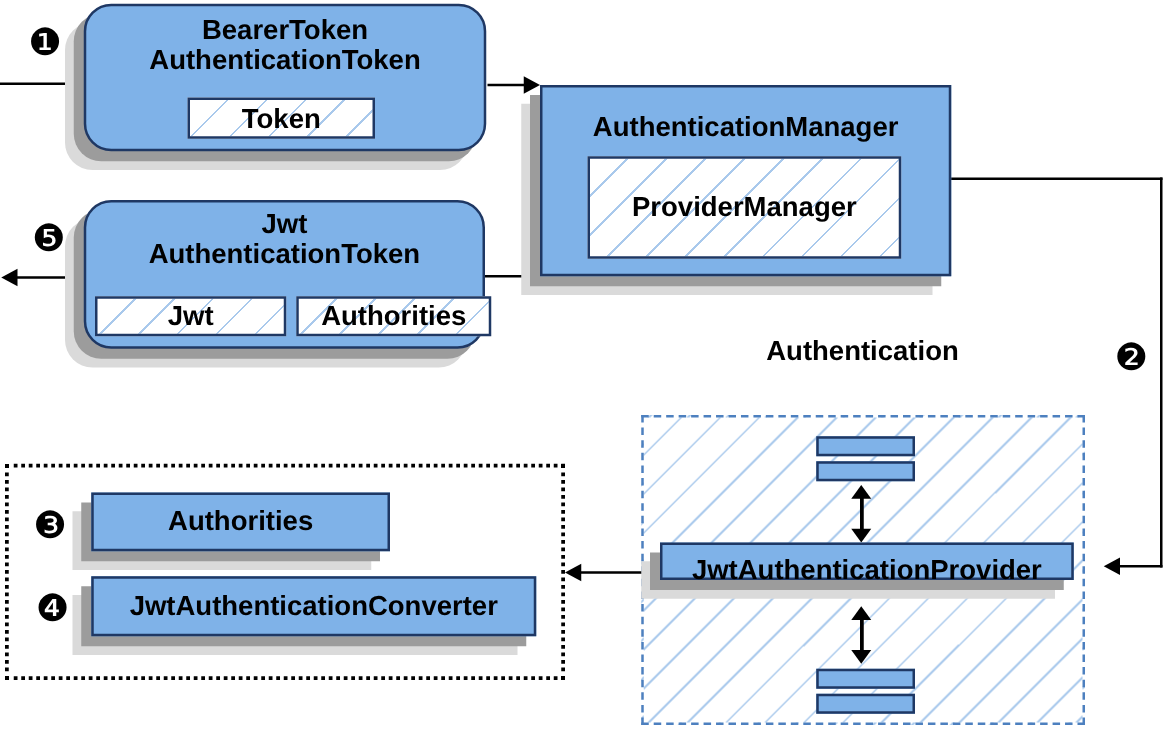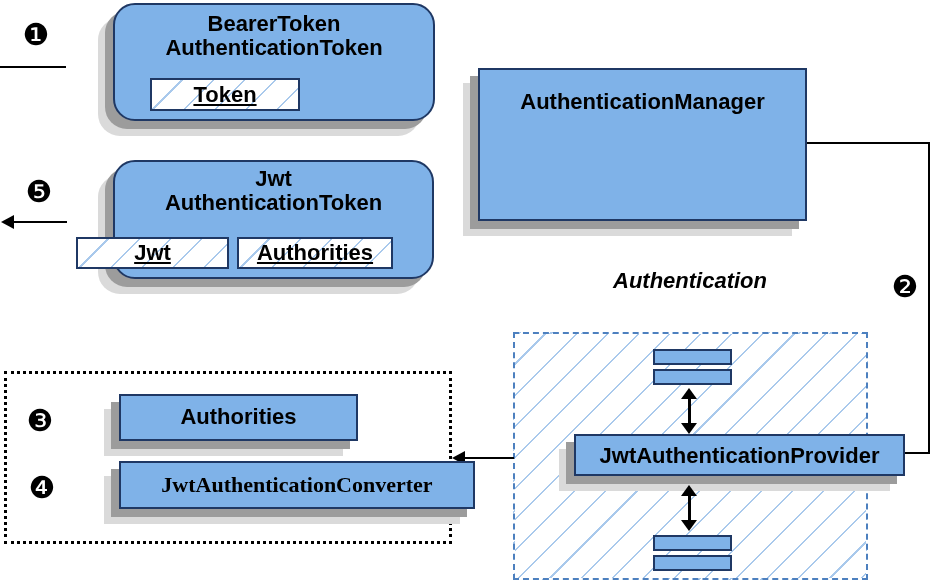--- a/index.html
+++ b/index.html
@@ -14,38 +14,37 @@
   .tri-r{position:absolute;width:0;height:0;border-top:7px solid transparent;border-bottom:7px solid transparent;border-left:13px solid #000;}
   .tri-l{position:absolute;width:0;height:0;border-top:7px solid transparent;border-bottom:7px solid transparent;border-right:13px solid #000;}
   .darr{position:absolute;width:16px;}
   .darr .shaft{position:absolute;left:6.5px;top:9px;bottom:9px;width:3px;background:#000;}
   .darr .tu{position:absolute;left:0;top:0;width:0;height:0;border-left:8px solid transparent;border-right:8px solid transparent;border-bottom:11px solid #000;}
   .darr .td{position:absolute;left:0;bottom:0;width:0;height:0;border-left:8px solid transparent;border-right:8px solid transparent;border-top:11px solid #000;}
   
   .node{
     position:absolute;background:#7fb2e8;border:2px solid #1f3864;
     box-shadow:-8px 8px 0 0 #9c9c9c,-15px 15px 0 0 #dadada;
-    text-align:center;font-size:22px;line-height:24px;margin-left:46px;
+    text-align:center;font-size:22px;line-height:24px;
   }
   .round{border-radius:22px;}
   .hatch{
     background-color:#ffffff;
     background-image:repeating-linear-gradient(135deg,rgba(0,0,0,0) 0px,rgba(0,0,0,0) 20.5px,#a9c9ec 20.5px,#a9c9ec 22px);
   }
   .field{
     position:absolute;border:2px solid #1f3864;text-align:center;font-size:22px;
     background-color:#ffffff;
     background-image:repeating-linear-gradient(135deg,rgba(0,0,0,0) 0px,rgba(0,0,0,0) 20.5px,#a9c9ec 20.5px,#a9c9ec 22px);
-    text-decoration:underline;
   }
   .bar{position:absolute;width:79px;height:16px;background:#7fb2e8;border:2px solid #1f3864;}
   .dashedbox{position:absolute;border:2px dashed #4d80bf;}
   .dottedbox{position:absolute;border:3px dotted #000;background:transparent;}
   .marker{position:absolute;width:32px;height:32px;font-size:30px;font-weight:normal;line-height:32px;text-align:center;color:#000;}
-  .heading{position:absolute;text-align:center;font-size:22px;line-height:29px;color:#000;font-style:italic;}
+  .heading{position:absolute;text-align:center;font-size:22px;line-height:29px;color:#000;}
 </style>
 </head>
 <body>
 
 <div class="canvas">
 
   <div class="dashedbox hatch" style="left:513px;top:332px;width:355px;height:248px;"></div>
   <div class="dottedbox" style="left:4px;top:371px;width:448px;height:173px;"></div>
 
   <div class="hl" style="left:0;top:66px;width:66px;"></div>
@@ -74,20 +73,21 @@
 
   <div class="node round" style="left:67px;top:3px;width:322px;height:118px;padding-top:7px;">
     <div>BearerToken</div>
     <div>AuthenticationToken</div>
   </div>
   <div class="field" style="left:150px;top:78px;width:150px;height:33px;line-height:29px;">Token</div>
 
   <div class="node" style="left:432px;top:68px;width:329px;height:153px;padding-top:20px;">
     <div>AuthenticationManager</div>
   </div>
+  <div class="field" style="left:470px;top:125px;width:251px;height:82px;line-height:78px;">ProviderManager</div>
 
   <div class="node round" style="left:67px;top:160px;width:321px;height:119px;padding-top:5px;">
     <div>Jwt</div>
     <div>AuthenticationToken</div>
   </div>
   <div class="field" style="left:76px;top:237px;width:153px;height:32px;line-height:28px;">Jwt</div>
   <div class="field" style="left:237px;top:237px;width:156px;height:32px;line-height:28px;">Authorities</div>
 
   <div class="heading" style="left:565px;top:266px;width:250px;">
     <div>Authentication</div>
@@ -95,27 +95,27 @@
 
   <div class="bar" style="left:653px;top:349px;"></div>
   <div class="bar" style="left:653px;top:369px;"></div>
 
   <div class="darr" style="left:681px;top:388px;height:46px;">
     <div class="tu"></div>
     <div class="shaft"></div>
     <div class="td"></div>
   </div>
 
-  <div class="node" style="left:528px;top:434px;width:331px;height:42px;line-height:40px;">JwtAuthenticationProvider</div>
+  <div class="node" style="left:528px;top:434px;width:331px;height:30px;line-height:40px;">JwtAuthenticationProvider</div>
 
   <div class="darr" style="left:681px;top:485px;height:46px;">
     <div class="tu"></div>
     <div class="shaft"></div>
     <div class="td"></div>
   </div>
 
   <div class="bar" style="left:653px;top:535px;"></div>
   <div class="bar" style="left:653px;top:555px;"></div>
 
   <div class="node" style="left:73px;top:394px;width:239px;height:47px;line-height:42px;">Authorities</div>
-  <div class="node" style="left:73px;top:461px;width:356px;height:48px;line-height:43px;font-family:Liberation Serif, serif;">JwtAuthenticationConverter</div>
+  <div class="node" style="left:73px;top:461px;width:356px;height:48px;line-height:43px;">JwtAuthenticationConverter</div>
 
 </div>
 
 </body></html>

